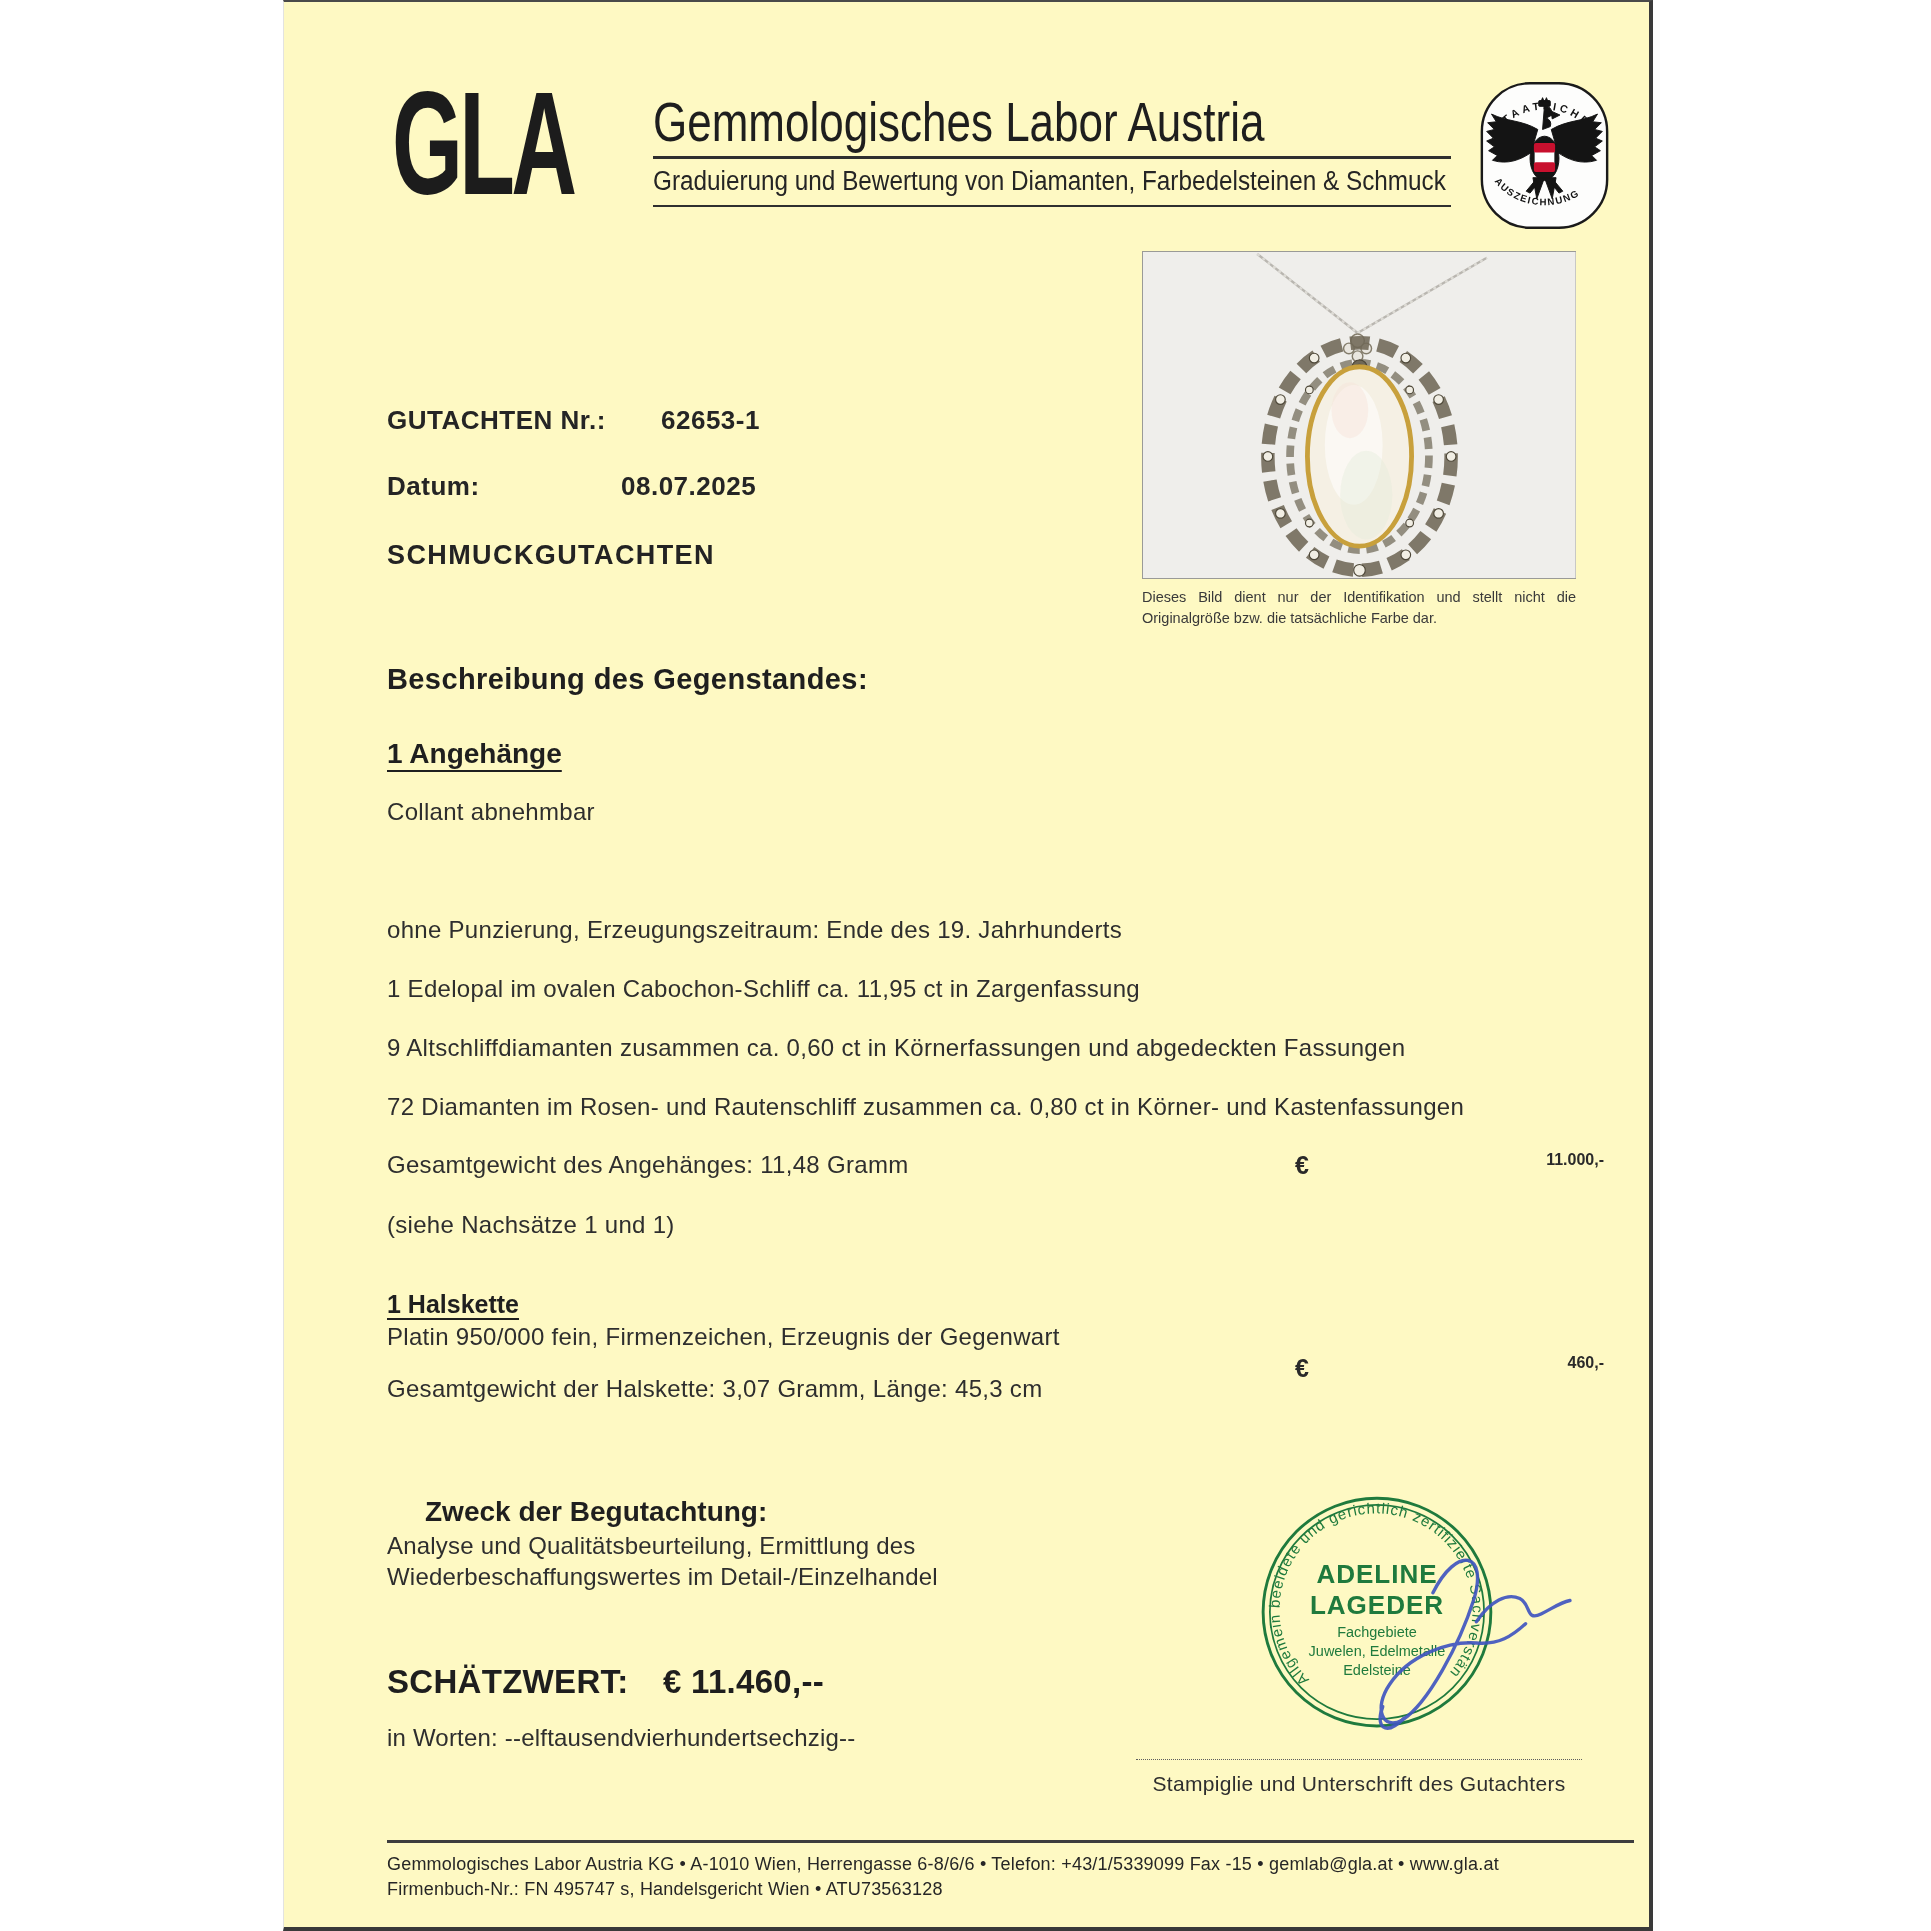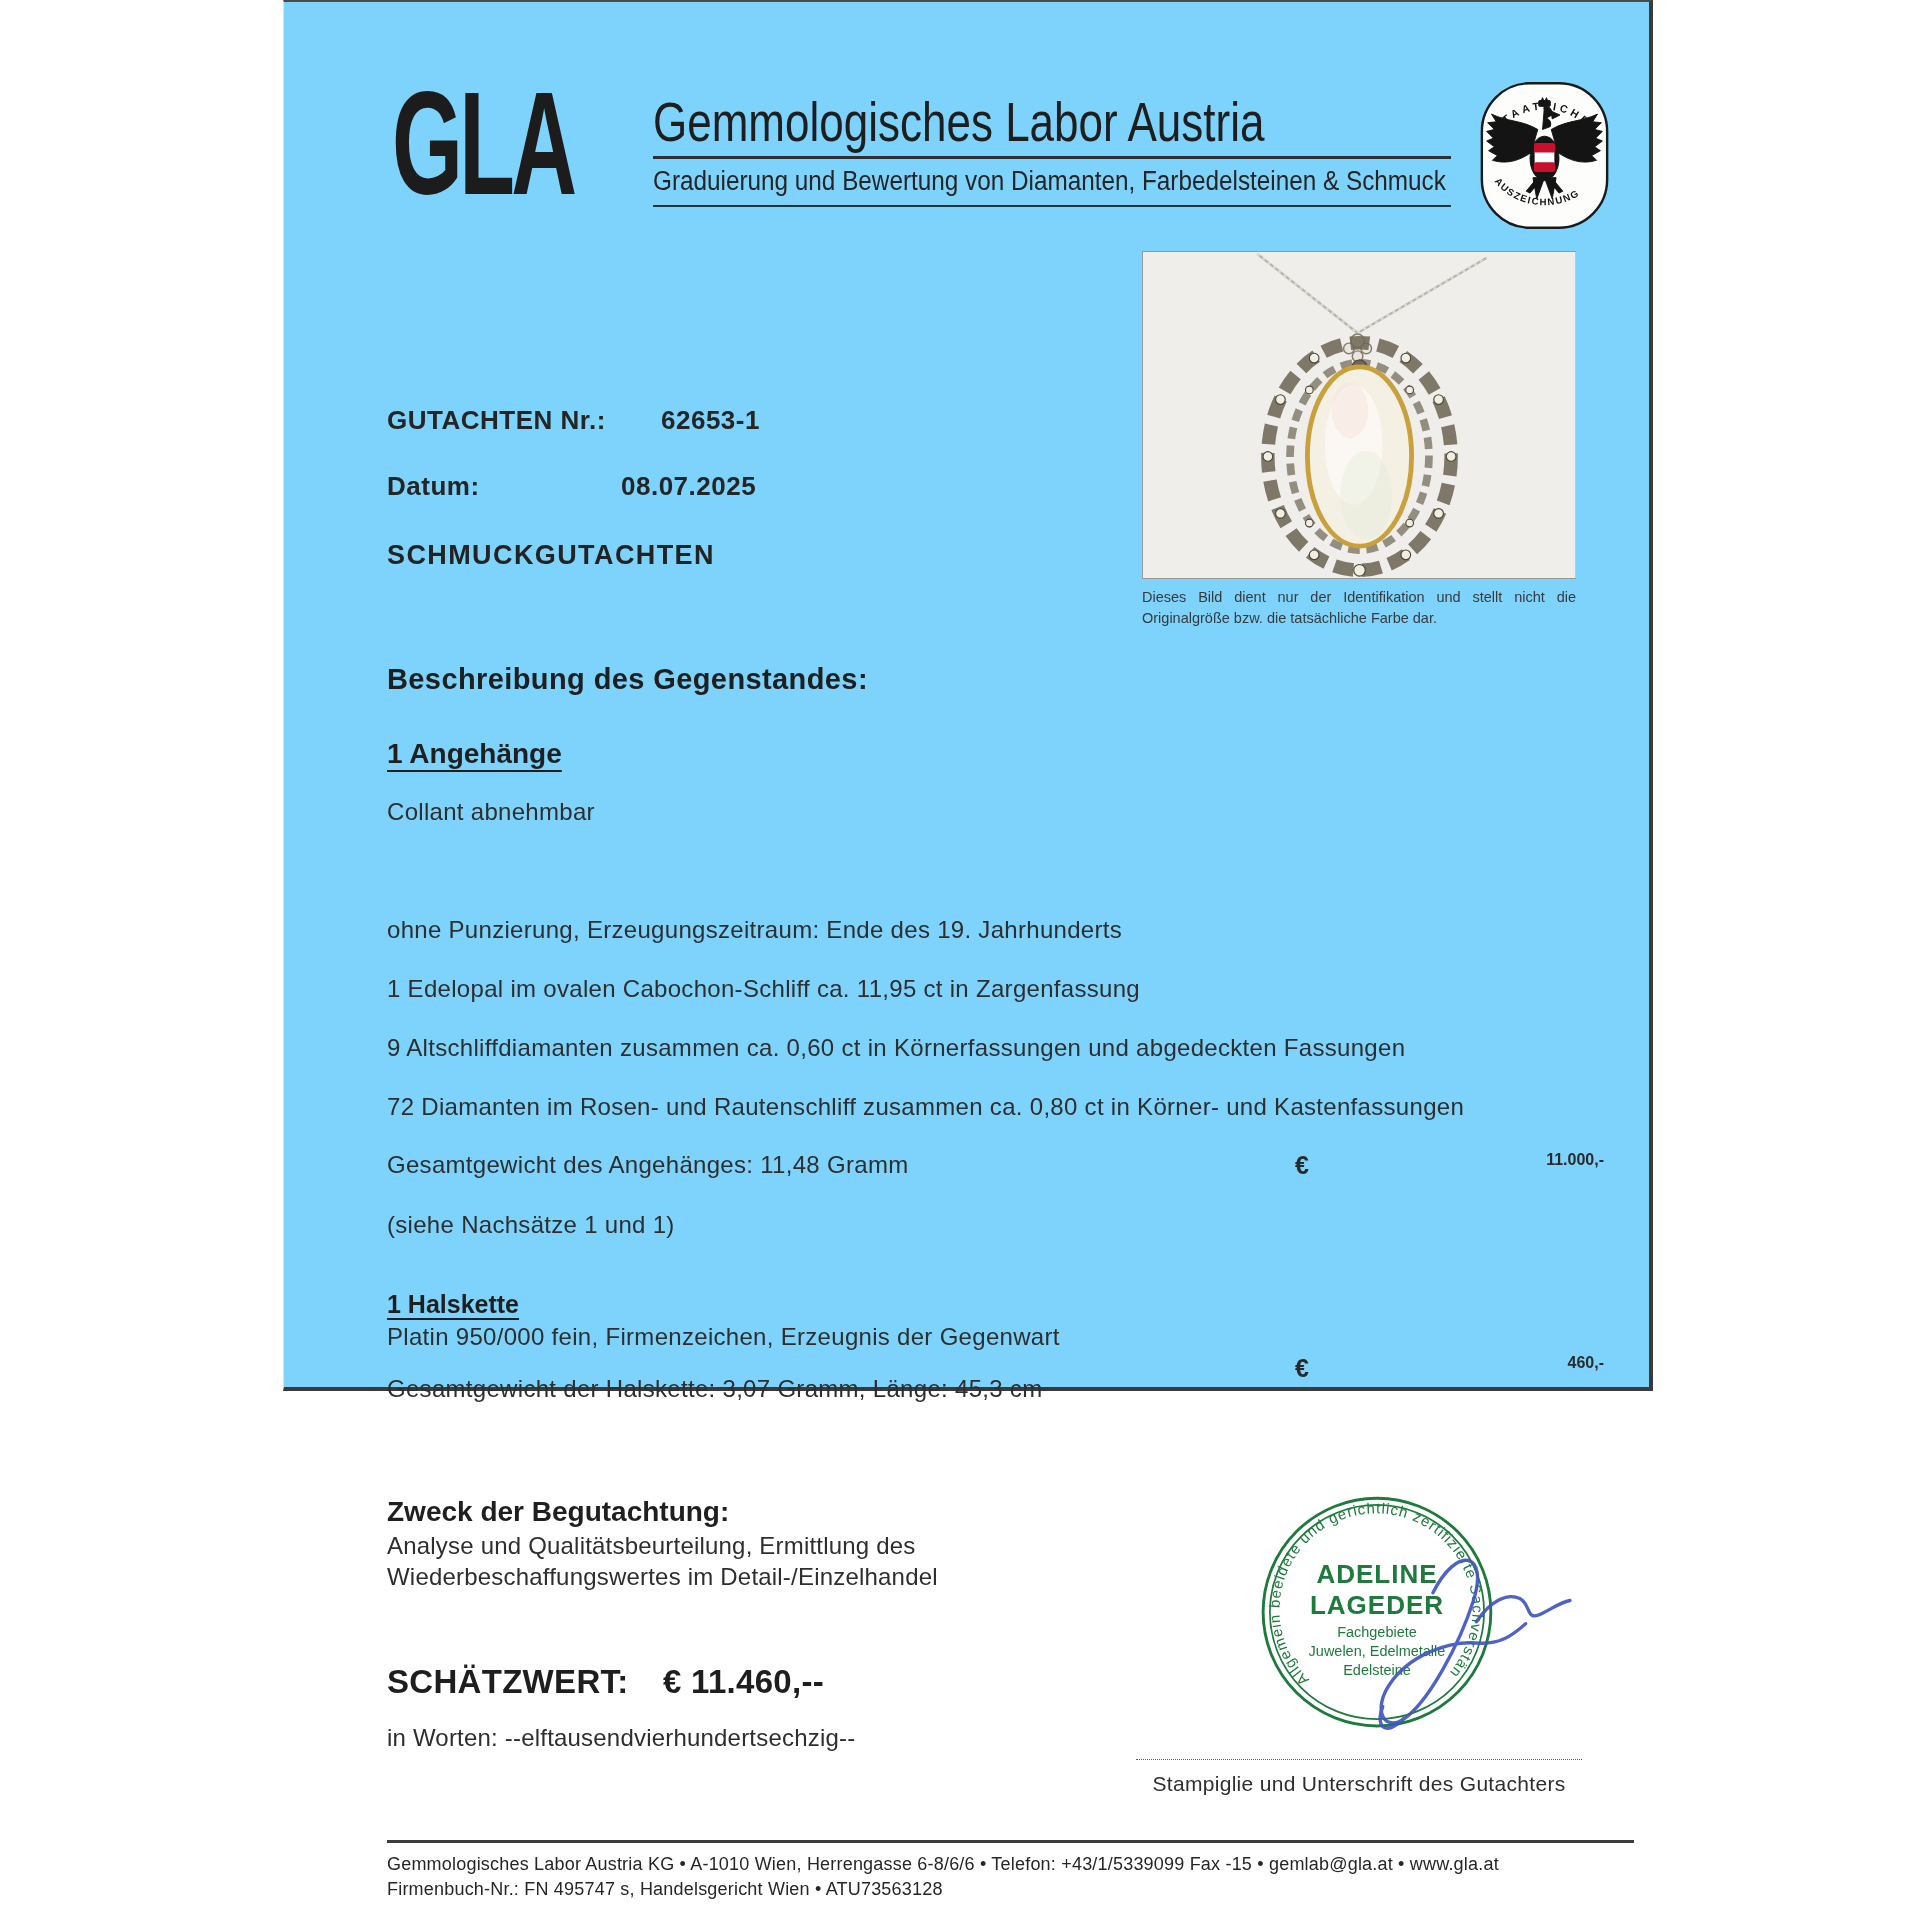--- a/index.html
+++ b/index.html
@@ -1,18 +1,18 @@
 <!DOCTYPE html>
 <html><head>
 <meta charset="utf-8">
 <style>
   html,body{margin:0;padding:0;background:#ffffff;}
   #canvas{position:relative;width:1931px;height:1931px;background:#ffffff;overflow:hidden;
           font-family:"Liberation Sans", sans-serif;color:#2e2e2e;}
-  #scan{position:absolute;left:283px;top:0;width:1370px;height:1391px;background:#7dd3fc;
+  #scan{position:absolute;left:283px;top:0;width:1370px;height:1931px;background:#fef9c3;
         border-top:2.9px solid #4a4a4a;border-right:4.8px solid #3a3a3a;border-bottom:4.8px solid #3a3a3a;
         border-left:1px solid #e3e3e1;box-sizing:border-box;}
   .abs{position:absolute;}
   
   .gla-logo{font-size:147px;font-weight:bold;color:#1c1c1c;letter-spacing:-5.8px;
             transform:scaleX(.62);transform-origin:left top;line-height:1;}
   .title{font-size:55px;color:#1e1e1e;transform:scaleX(.80);transform-origin:left top;
          white-space:nowrap;line-height:1;}
   .subtitle{font-size:27px;color:#252525;transform:scaleX(.90);transform-origin:left top;
             white-space:nowrap;line-height:1;}
@@ -21,21 +21,21 @@
   .meta{font-size:26px;font-weight:bold;color:#252525;letter-spacing:0.5px;white-space:nowrap;margin-top:44px;}
   .doctype{font-size:27px;font-weight:bold;letter-spacing:1.4px;color:#232323;}
   .h1{font-size:29px;font-weight:bold;color:#1f1f1f;letter-spacing:0.4px;white-space:nowrap;}
   .item-title{font-size:28px;font-weight:bold;color:#1f1f1f;text-decoration:underline;
               text-decoration-thickness:2.4px;text-underline-offset:6.8px;white-space:nowrap;}
   .item-title.small{font-size:25px;text-underline-offset:4.8px;}
   .body-line{font-size:24px;color:#2e2e2e;letter-spacing:0.3px;white-space:nowrap;}
   .euro{font-size:25px;font-weight:600;color:#2a2a2a;}
   .amount{font-size:16px;font-weight:bold;color:#2a2a2a;text-align:right;}
   .note{font-size:24px;color:#2e2e2e;letter-spacing:0.3px;}
-  .purpose-h{font-size:28px;font-weight:bold;color:#1f1f1f;}
+  .purpose-h{font-size:28px;font-weight:bold;color:#1f1f1f;margin-left:38px;}
   .purpose-l{font-size:24px;color:#2e2e2e;letter-spacing:0.2px;white-space:nowrap;}
   .value-row{font-size:33px;font-weight:bold;color:#1e1e1e;white-space:nowrap;letter-spacing:0.3px;}
   .words{font-size:24px;color:#2e2e2e;letter-spacing:0.2px;white-space:nowrap;}
   
   .photo-frame{border:1px solid #9a9a97;background:#efeeeb;box-sizing:border-box;}
   .photo-caption{font-size:14.5px;color:#3a3a3a;line-height:1.45;text-align:justify;text-align-last:left;}
   
   .dotted{border-top:1.9px dotted #5e5e5e;height:0;}
   .stamp-caption{font-size:21px;color:#2e2e2e;text-align:center;letter-spacing:0.3px;}
   

